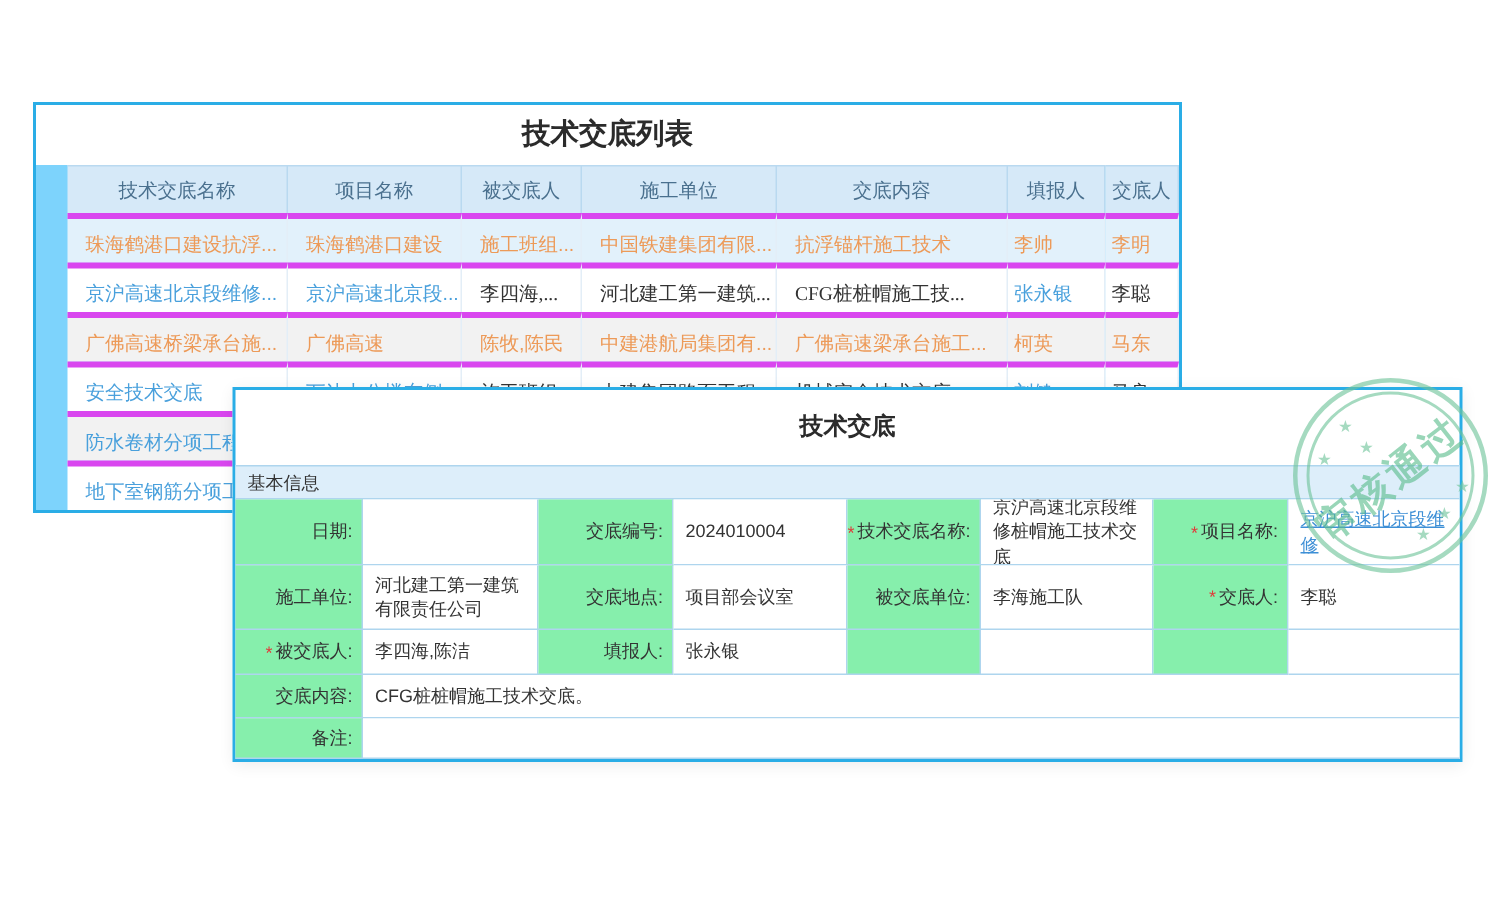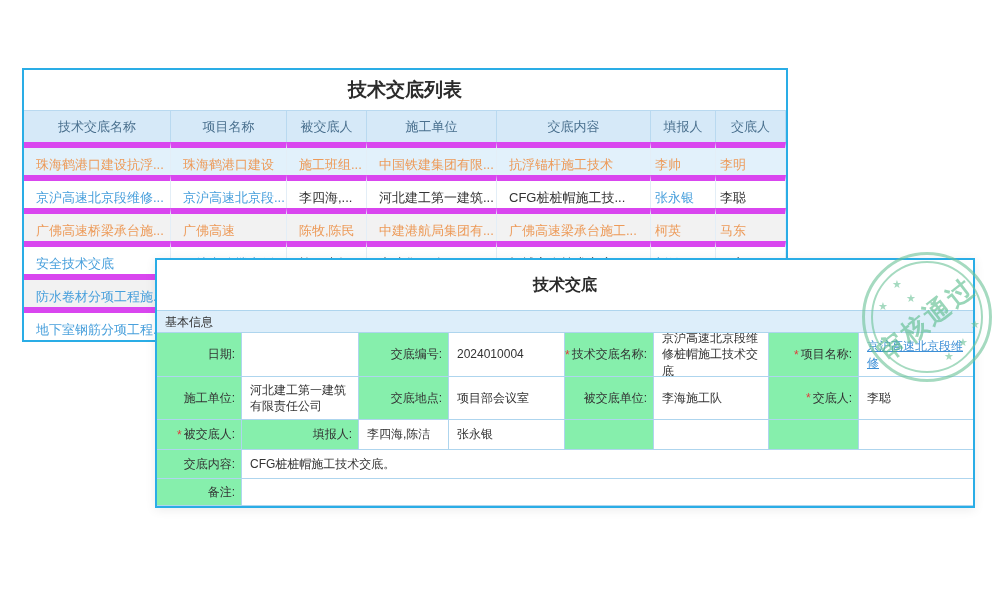--- a/index.html
+++ b/index.html
@@ -5,34 +5,34 @@
   * { box-sizing: border-box; margin: 0; padding: 0; }
   html,body { width:1000px; height:600px; background:#ffffff;
     font-family:"Liberation Sans","DejaVu Sans",sans-serif; }
   .stage { position:relative; width:1000px; height:600px; overflow:hidden; background:#fff; }
 
   
   .list-panel { position:absolute; left:22px; top:68px; width:766px;
     border:2px solid #2aade6; background:#7dd3fc; z-index:1; }
   .list-title { height:40px; line-height:40px; text-align:center; font-size:19px;
     font-weight:bold; color:#2b2b2b; background:#fff; }
-  .list-grid { display:grid; grid-template-columns:147px 116px 80px 130px 154px 65px 1fr; }
+  .list-grid { display:grid; grid-template-columns:147px 116px 80px 130px 154px 65px 1fr;padding-left:21px; }
   .lh { height:32px; line-height:32px; background:#d6e9f8; color:#4a708e; font-size:13px;
     text-align:center; border-right:1px solid #b9d9f0; border-top:1px solid #b9d9f0;
     white-space:nowrap; overflow:hidden; }
   .lh:last-child { border-right:none; }
   .lc { height:33px; line-height:33px; font-size:13px; padding:0 12px; white-space:nowrap;
-    overflow:hidden; border-right:1px solid #e3eef7; border-top:6px solid #d946ef; }
+    overflow:hidden; border-right:1px solid #e3eef7; border-top:4px solid #d946ef; }
   .lc.center { text-align:left; padding:0 4px; }
   .row-w  .lc { background:#ffffff; }
   .row-g  .lc { background:#f2f2f2; }
   .row-hl .lc { background:#e2f1fb; }
   .org { color:#ed9a58; }
   .blu { color:#49a0dc; cursor:pointer; }
-  .drk { color:#333333; }
+  .drk { color:#333333;font-family:Liberation Serif, serif; }
 
   
   .detail-panel { position:absolute; left:155px; top:258px; width:820px;
     border:2px solid #2aade6; background:#fff; z-index:2;
     box-shadow:0 2px 10px rgba(0,0,0,0.08); }
   .detail-title { height:50px; line-height:50px; text-align:center; font-size:16px;
     font-weight:bold; color:#2b2b2b; }
   .section-bar { height:23px; line-height:22px; background:#ddeefa; color:#333;
     font-size:12px; padding-left:8px; border-top:1px solid #aed5ee;
     border-bottom:1px solid #aed5ee; }
@@ -170,22 +170,22 @@
       <div class="cell lbl">
         <span class="req">*</span>
         <span>交底人:</span>
       </div>
       <div class="cell val">李聪</div>
 
       <div class="cell lbl">
         <span class="req">*</span>
         <span>被交底人:</span>
       </div>
+      <div class="cell val">李四海,陈洁</div>
       <div class="cell lbl">填报人:</div>
-      <div class="cell val">李四海,陈洁</div>
       <div class="cell val">张永银</div>
       <div class="cell lbl"></div>
       <div class="cell val"></div>
       <div class="cell lbl"></div>
       <div class="cell val"></div>
 
       <div class="cell lbl">交底内容:</div>
       <div class="cell val span-rest">CFG桩桩帽施工技术交底。</div>
 
       <div class="cell lbl">备注:</div>

